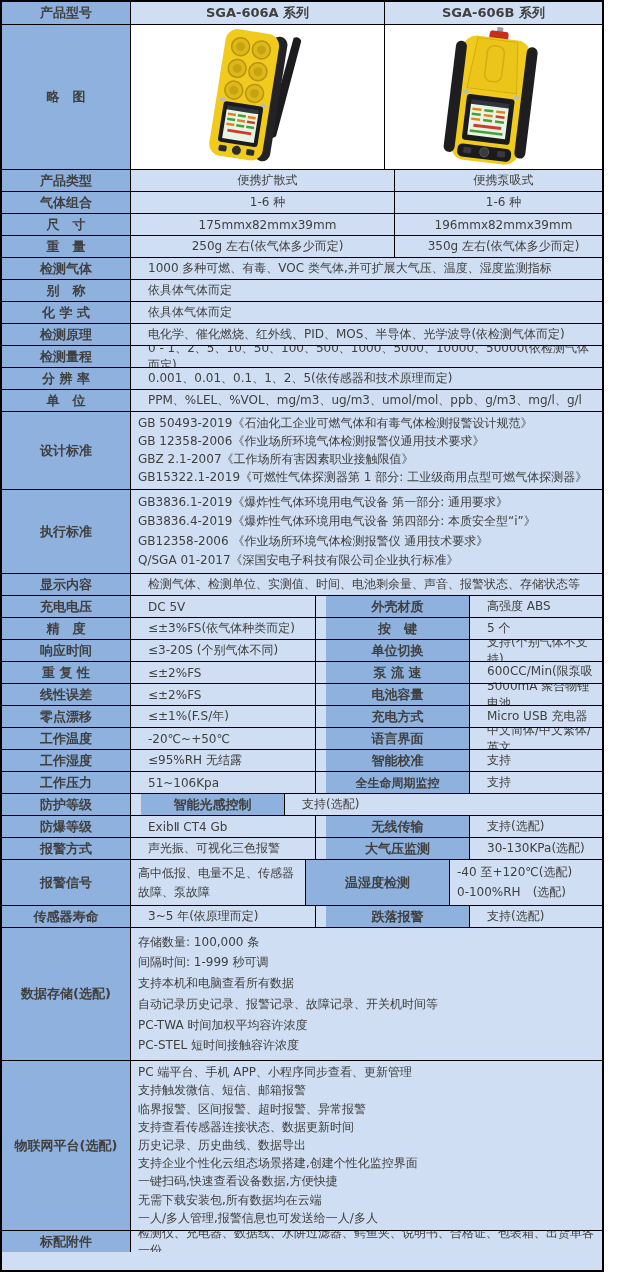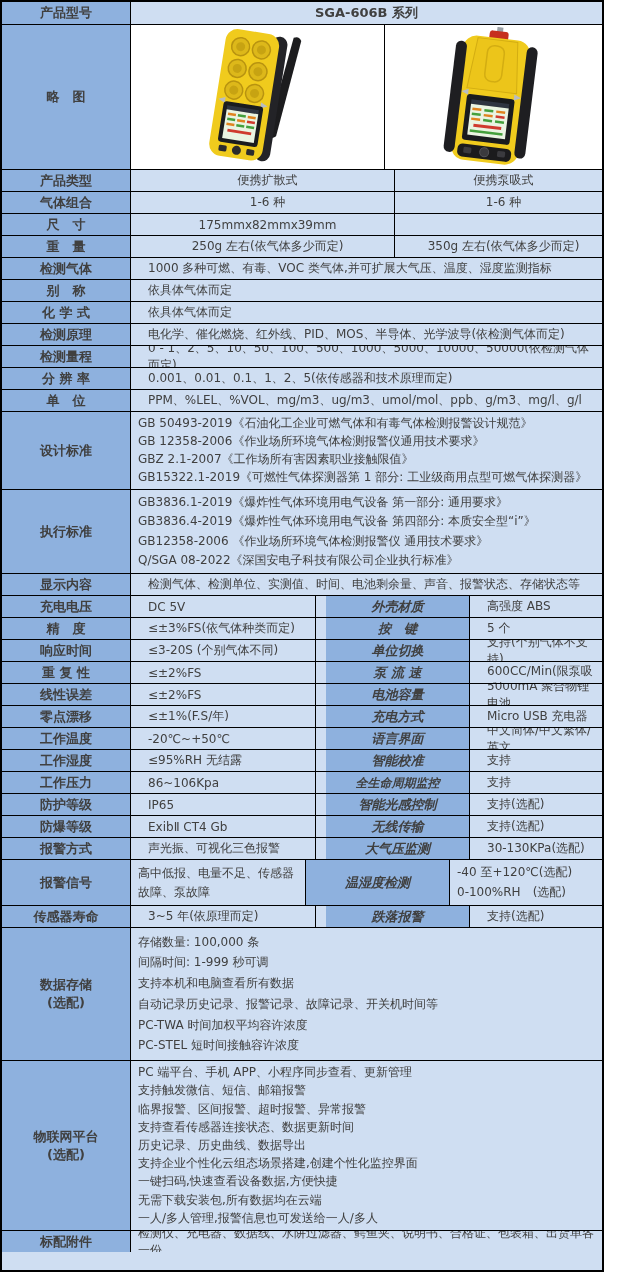--- a/index.html
+++ b/index.html
@@ -19,42 +19,43 @@
   .cell.end{border-right:none;}
   .lbl{background:#8eb1de;font-weight:bold;font-size:13px;text-align:center;line-height:18px;}
   .val{background:#cfdef2;font-size:12px;}
   .left{justify-content:flex-start;padding:0 7px;text-align:left;}
   .white{background:#ffffff;}
   .w-label{width:129px;flex:none;}
   .w-a{width:254px;flex:none;}
   .w-b{flex:1;}
   .w-full{flex:1;}
   .w-v1{width:175px;flex:none;}
-  .w-l2{width:144px;flex:none;font-style:italic;}
+  .w-l2{width:144px;flex:none;}
   .w-v2{flex:1;}
   .h23{height:23px;}.h145{height:145px;font-family:Liberation Serif, serif;}.h22{height:22px;gap:10px;}
   .h78{height:78px;}.h84{height:84px;}.h46{height:46px;}
   .h133{height:133px;}.h170{height:170px;}.h21{height:21px;}
   .lines{
     display:flex;flex-direction:column;justify-content:space-evenly;
     align-items:flex-start;width:100%;height:100%;
     padding:2px 7px;box-sizing:border-box;background:#cfdef2;
   }
   .ln{font-size:12px;white-space:nowrap;}
-  .stack{display:flex;flex-direction:column;align-items:center;justify-content:center;}
+  .stack{display:flex;flex-direction:row;align-items:center;justify-content:center;}
   .stack span{display:block;}
   .devcell{display:flex;align-items:center;justify-content:center;}
 </style>
 </head>
 <body>
 
 <div class="tbl">
 
   <div class="row h23">
     <div class="cell lbl w-label">产品型号</div>
+    <div class="cell val w-a" style="font-weight:bold;font-size:13px">SGA-606A 系列</div>
     <div class="cell val w-b end" style="font-weight:bold;font-size:13px">SGA-606B 系列</div>
   </div>
 
   <div class="row h145">
     <div class="cell lbl w-label">略　图</div>
     <div class="cell white w-a devcell">
       <svg width="150" height="141" viewBox="0 0 150 141">
         <g transform="rotate(9 75 70)">
           <path d="M101 6 Q106 3 109 8 L99 106 Q93 112 90 103 Z" fill="#1c1c1e"></path>
           <rect x="80" y="7" width="16" height="126" rx="8" fill="#232327"></rect>
@@ -141,20 +142,21 @@
     <div class="cell val w-b end">便携泵吸式</div>
   </div>
   <div class="row h22">
     <div class="cell lbl w-label">气体组合</div>
     <div class="cell val w-a">1-6 种</div>
     <div class="cell val w-b end">1-6 种</div>
   </div>
   <div class="row h22">
     <div class="cell lbl w-label">尺　寸</div>
     <div class="cell val w-a">175mmx82mmx39mm</div>
+    <div class="cell val w-b end">196mmx82mmx39mm</div>
   </div>
   <div class="row h22">
     <div class="cell lbl w-label">重　量</div>
     <div class="cell val w-a">250g 左右(依气体多少而定)</div>
     <div class="cell val w-b end">350g 左右(依气体多少而定)</div>
   </div>
 
   <div class="row h22">
     <div class="cell lbl w-label">检测气体</div>
     <div class="cell val w-full end left">1000 多种可燃、有毒、VOC 类气体,并可扩展大气压、温度、湿度监测指标</div>
@@ -196,21 +198,21 @@
     </div>
   </div>
 
   <div class="row h84">
     <div class="cell lbl w-label">执行标准</div>
     <div class="cell val w-full end" style="padding:0">
       <div class="lines">
         <div class="ln">GB3836.1-2019《爆炸性气体环境用电气设备 第一部分: 通用要求》</div>
         <div class="ln">GB3836.4-2019《爆炸性气体环境用电气设备 第四部分: 本质安全型“i”》</div>
         <div class="ln">GB12358-2006 《作业场所环境气体检测报警仪 通用技术要求》</div>
-        <div class="ln">Q/SGA 08-2022《深国安电子科技有限公司企业执行标准》</div>
+        <div class="ln">Q/SGA 01-2017《深国安电子科技有限公司企业执行标准》</div>
       </div>
     </div>
   </div>
 
   <div class="row h22">
     <div class="cell lbl w-label">显示内容</div>
     <div class="cell val w-full end left">检测气体、检测单位、实测值、时间、电池剩余量、声音、报警状态、存储状态等</div>
   </div>
 
   <div class="row h22">
@@ -256,27 +258,26 @@
     <div class="cell val w-v2 end left">中文简体/中文繁体/英文</div>
   </div>
   <div class="row h22">
     <div class="cell lbl w-label">工作湿度</div>
     <div class="cell val w-v1 left">≤95%RH 无结露</div>
     <div class="cell lbl w-l2">智能校准</div>
     <div class="cell val w-v2 end left">支持</div>
   </div>
   <div class="row h22">
     <div class="cell lbl w-label">工作压力</div>
-    <div class="cell val w-v1 left">86~106Kpa</div>
+    <div class="cell val w-v1 left">51~106Kpa</div>
     <div class="cell lbl w-l2" style="font-size:12px">全生命周期监控</div>
     <div class="cell val w-v2 end left">支持</div>
   </div>
   <div class="row h22">
     <div class="cell lbl w-label">防护等级</div>
-    <div class="cell val w-v1 left">IP65</div>
     <div class="cell lbl w-l2">智能光感控制</div>
     <div class="cell val w-v2 end left">支持(选配)</div>
   </div>
   <div class="row h22">
     <div class="cell lbl w-label">防爆等级</div>
     <div class="cell val w-v1 left">ExibⅡ CT4 Gb</div>
     <div class="cell lbl w-l2">无线传输</div>
     <div class="cell val w-v2 end left">支持(选配)</div>
   </div>
   <div class="row h22">

